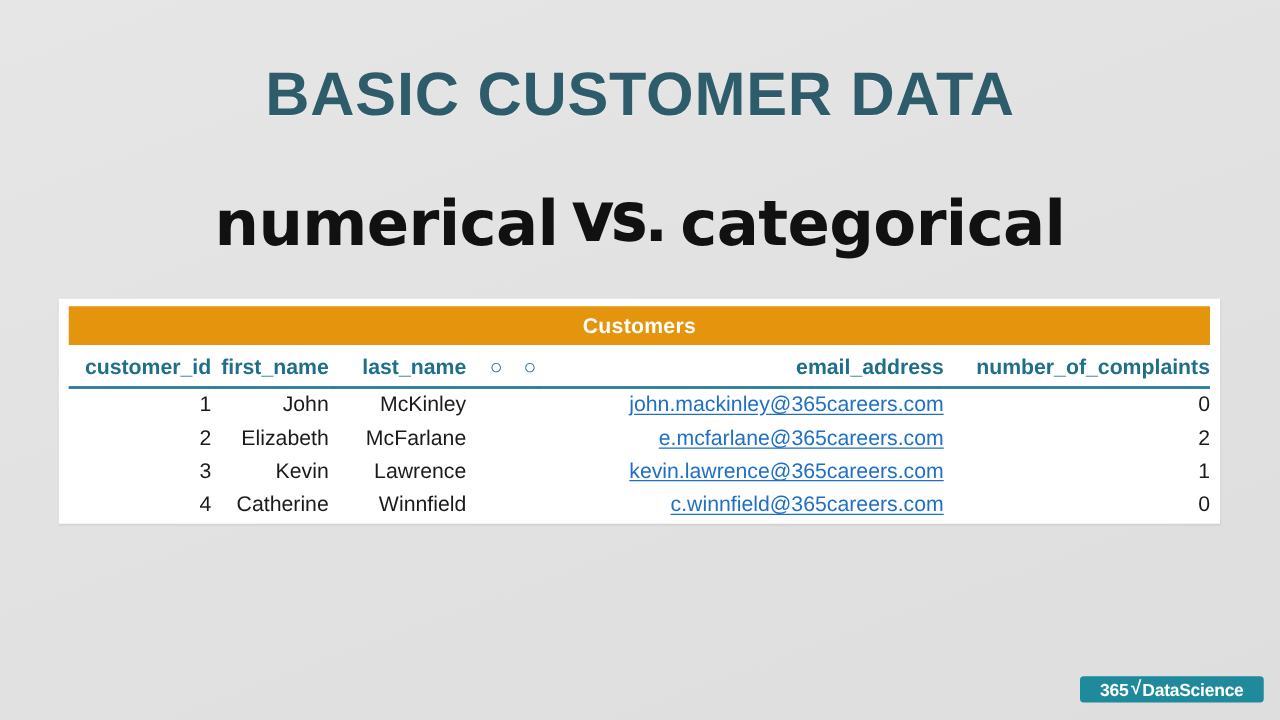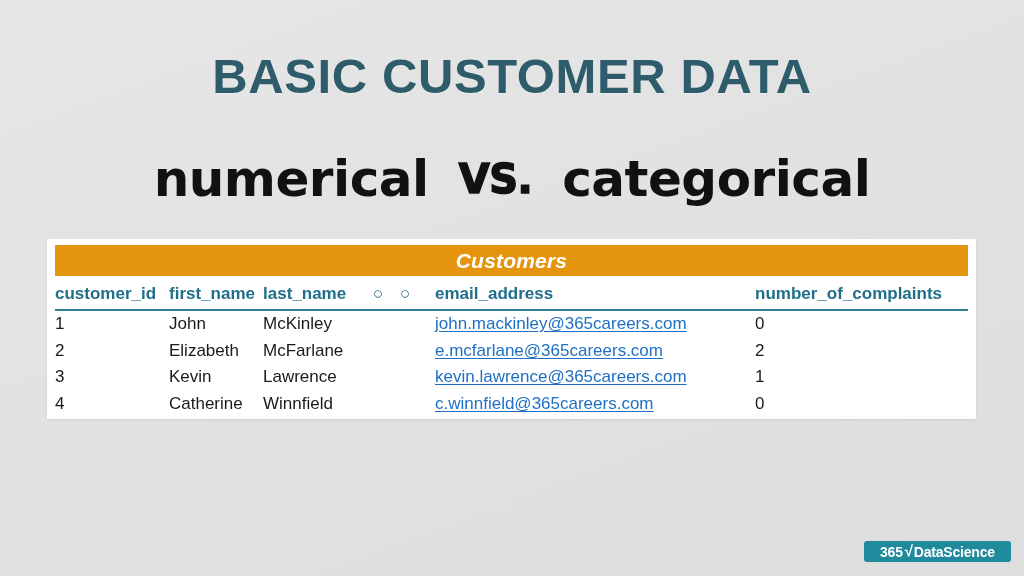--- a/index.html
+++ b/index.html
@@ -52,21 +52,21 @@
     font-size: 50px;
     font-weight: bold;
     letter-spacing: -0.5px;
     vertical-align: middle;
   }
   .subtitle-vs {
     font-size: 40px;
     font-weight: bold;
     letter-spacing: -0.5px;
     vertical-align: middle;
-    margin: 0 30px;
+    margin: 0 12px;
     -webkit-text-stroke: 1.6px #111111;
   }
 
   
   .table-card {
     position: absolute;
     left: 47px;
     top: 239px;
     width: 929px;
     height: 180px;
@@ -75,42 +75,41 @@
   }
 
   .table-banner {
     position: absolute;
     left: 8px;
     top: 6px;
     width: 913px;
     height: 31px;
     background: #e5950d;
     color: #ffffff;
-    font-size: 21px;
+    font-size: 17px;
     font-weight: bold;
     display: flex;
     align-items: center;
     justify-content: center;
     letter-spacing: 0.2px;
-    font-style: italic;
   }
 
   table.data {
     position: absolute;
     left: 8px;
     top: 41px;
     width: 913px;
     border-collapse: collapse;
     table-layout: fixed;
   }
   table.data th,
   table.data td {
     padding: 0;
     font-size: 17px;
-    text-align: left;
+    text-align: right;
     white-space: nowrap;
   }
   table.data thead th {
     color: #1f6f8b;
     font-weight: bold;
     height: 27px;
     vertical-align: middle;
     border-bottom: 2px solid #2f7d9b;
     padding-bottom: 2px;
   }

